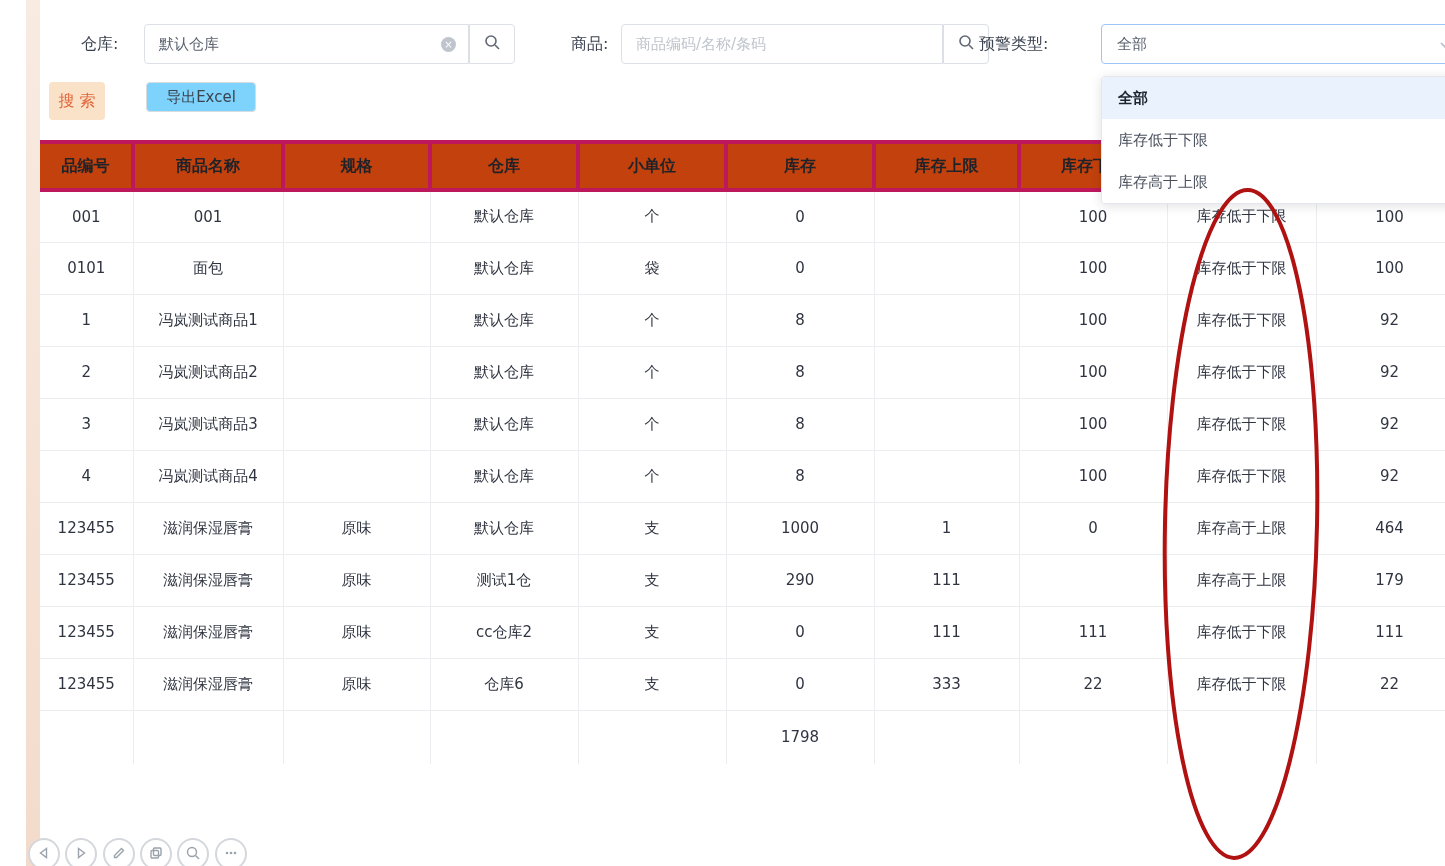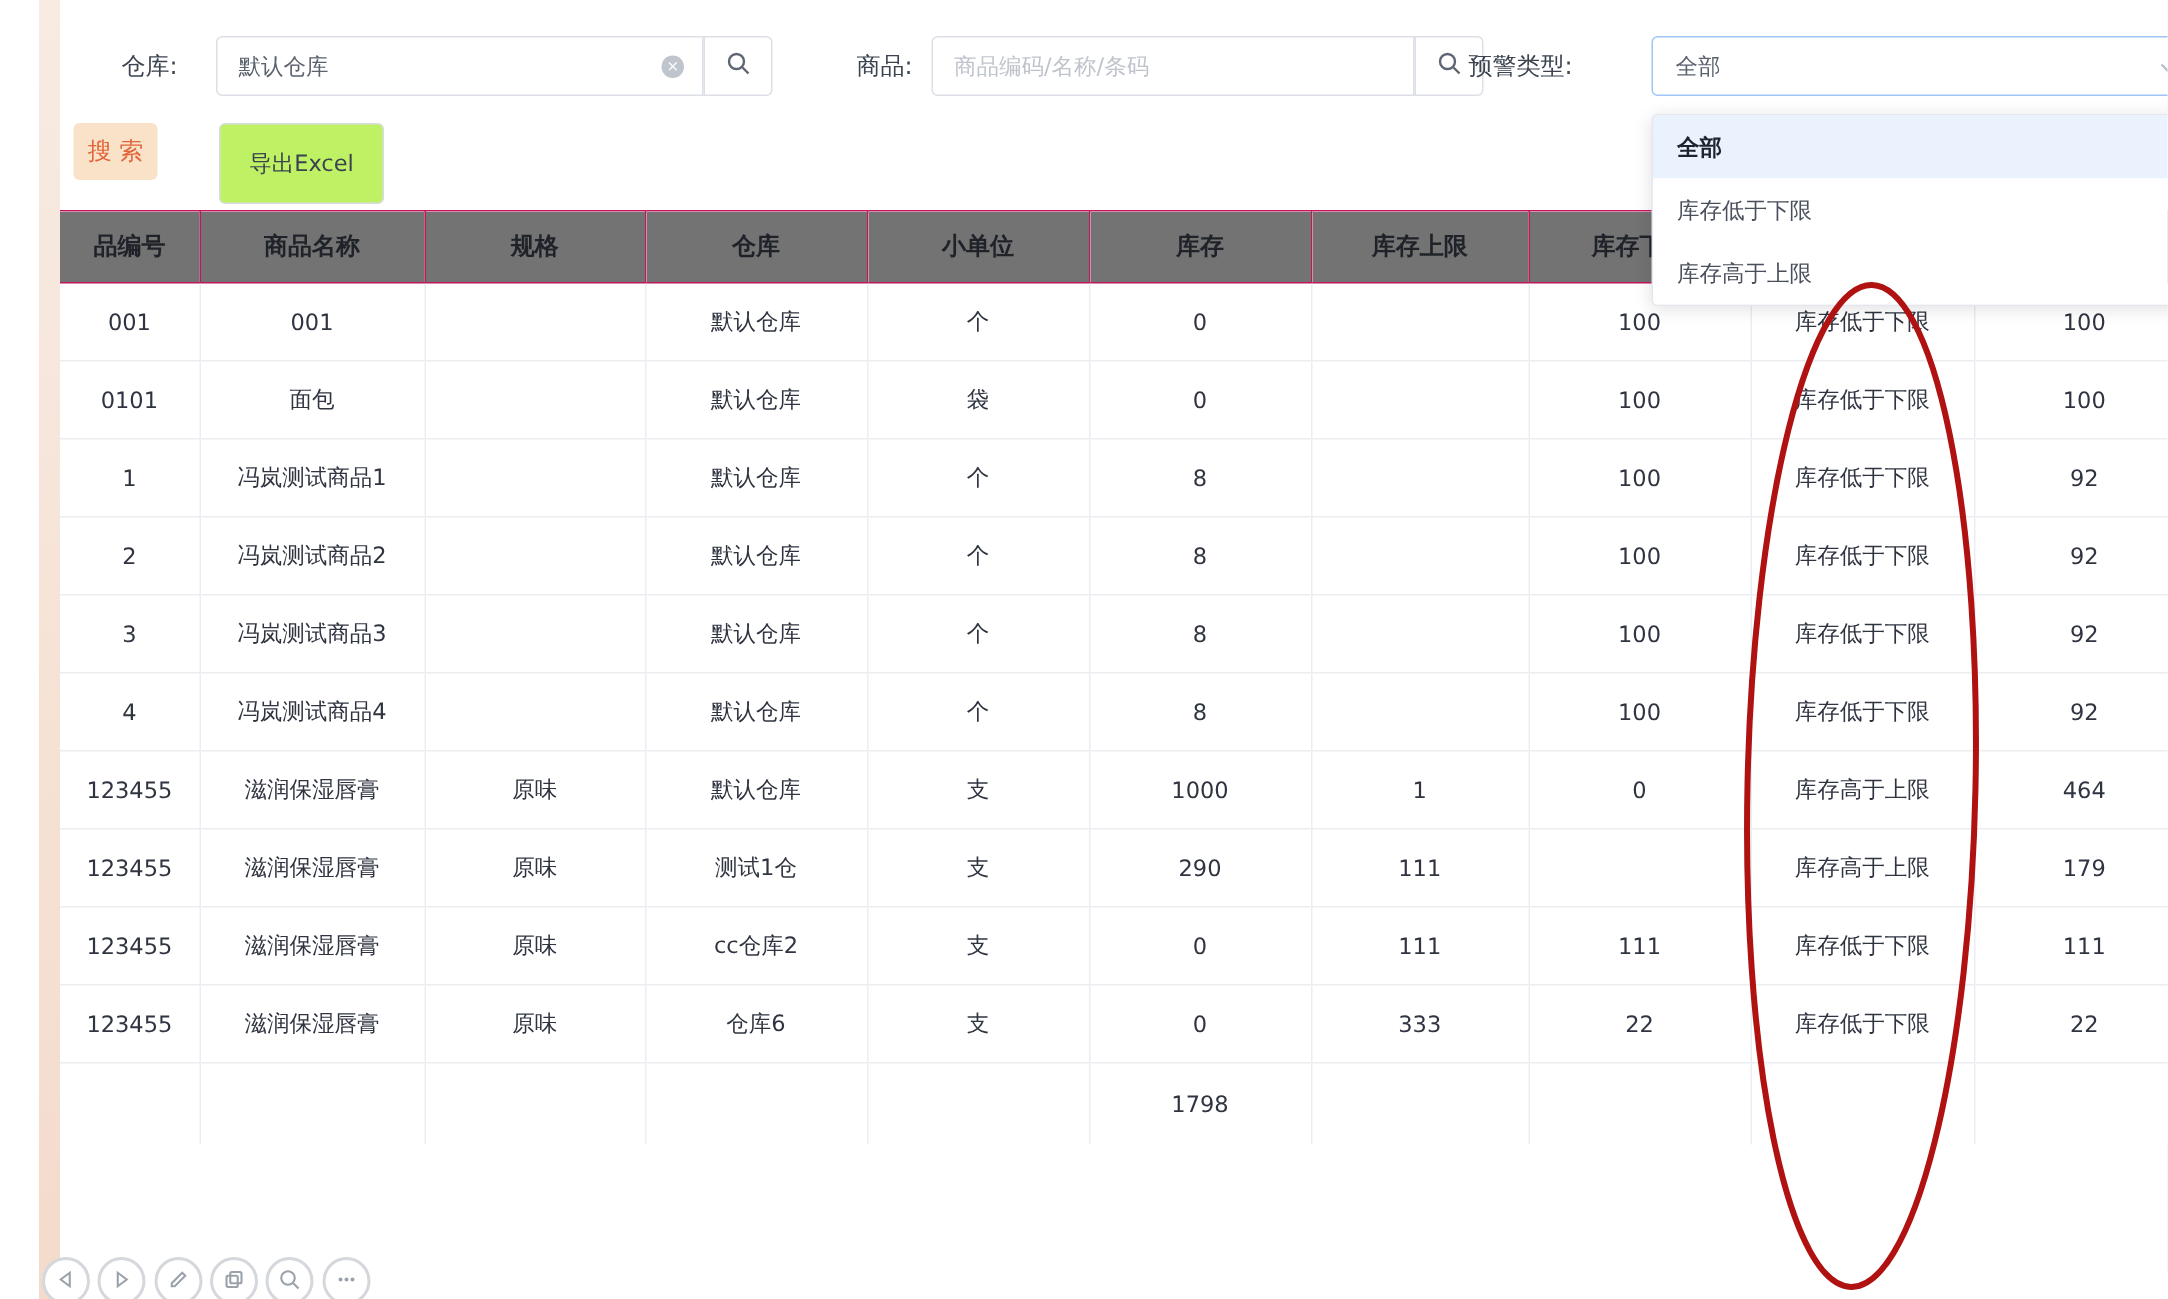--- a/index.html
+++ b/index.html
@@ -30,30 +30,30 @@
   .select-box { position:absolute; left:1061px; top:24px; width:362px; height:40px;
                 border:1px solid #9ec5f8; border-radius:4px; background:#fff;
                 display:flex; align-items:center; padding:0 30px 0 15px;
                 font-size:15px; color:#5a626e; cursor:pointer; }
   .select-box .chev { position:absolute; right:10px; top:13px; }
 
   .btn-search { position:absolute; left:9px; top:82px; width:56px; height:38px;
                 background:#f9e2c8; color:#e1653a; border:none; border-radius:4px;
                 font-size:16px; cursor:pointer;
                 font-family:"DejaVu Sans","Liberation Sans",sans-serif; }
-  .btn-export { position:absolute; left:106px; top:82px; width:110px; height:54px;
-                background:#bef264; border:1px solid #d8dbe0; border-radius:4px;
+  .btn-export { position:absolute; left:106px; top:82px; width:110px; height:30px;
+                background:#7dd3fc; border:1px solid #d8dbe0; border-radius:4px;
                 font-size:15px; color:#3c4350; cursor:pointer;
                 font-family:"DejaVu Sans","Liberation Sans",sans-serif;text-align:center; }
 
   
   .table-area { position:absolute; left:0; top:140px; }
   table.grid { border-collapse:collapse; table-layout:fixed; width:1423px; background:#fff; }
-  .grid th { height:48px; border:1px solid #be185d; font-size:16px; font-weight:700;
-             color:#1f2329; background:#737373; text-align:center; white-space:nowrap; overflow:hidden; }
+  .grid th { height:48px; border:4px solid #be185d; font-size:16px; font-weight:700;
+             color:#1f2329; background:#c2410c; text-align:center; white-space:nowrap; overflow:hidden; }
   .grid td { height:52px; border:1px solid #ebedf0; font-size:15px; color:#2f3440;
              text-align:center; white-space:nowrap; overflow:hidden; }
   .grid th:first-child, .grid td:first-child { border-left:none; }
   .grid tr[data-name="table-footer-row"] td { height:54px; border-bottom:none; }
   .total { font-weight:400; color:#14181f; }
 
   
   .dropdown { position:absolute; left:1061px; top:76px; width:362px; background:#fff;
               border:1px solid #e4e7ed; border-radius:4px;
               box-shadow:0 2px 12px rgba(0,0,0,0.12); z-index:50; overflow:hidden; }

